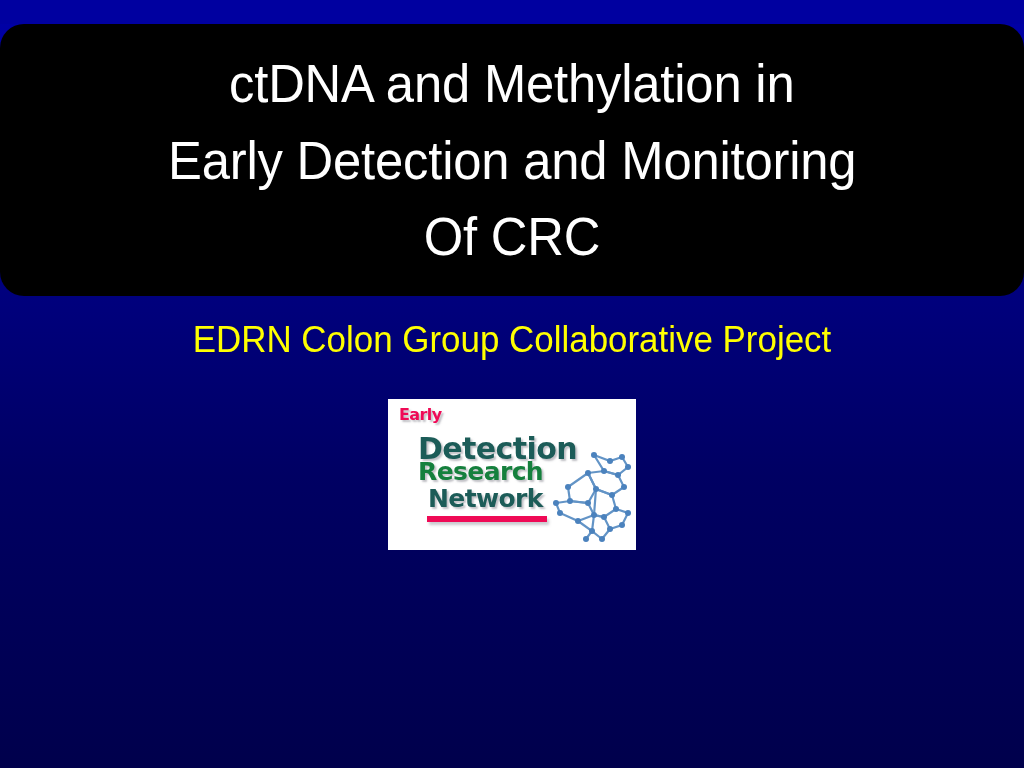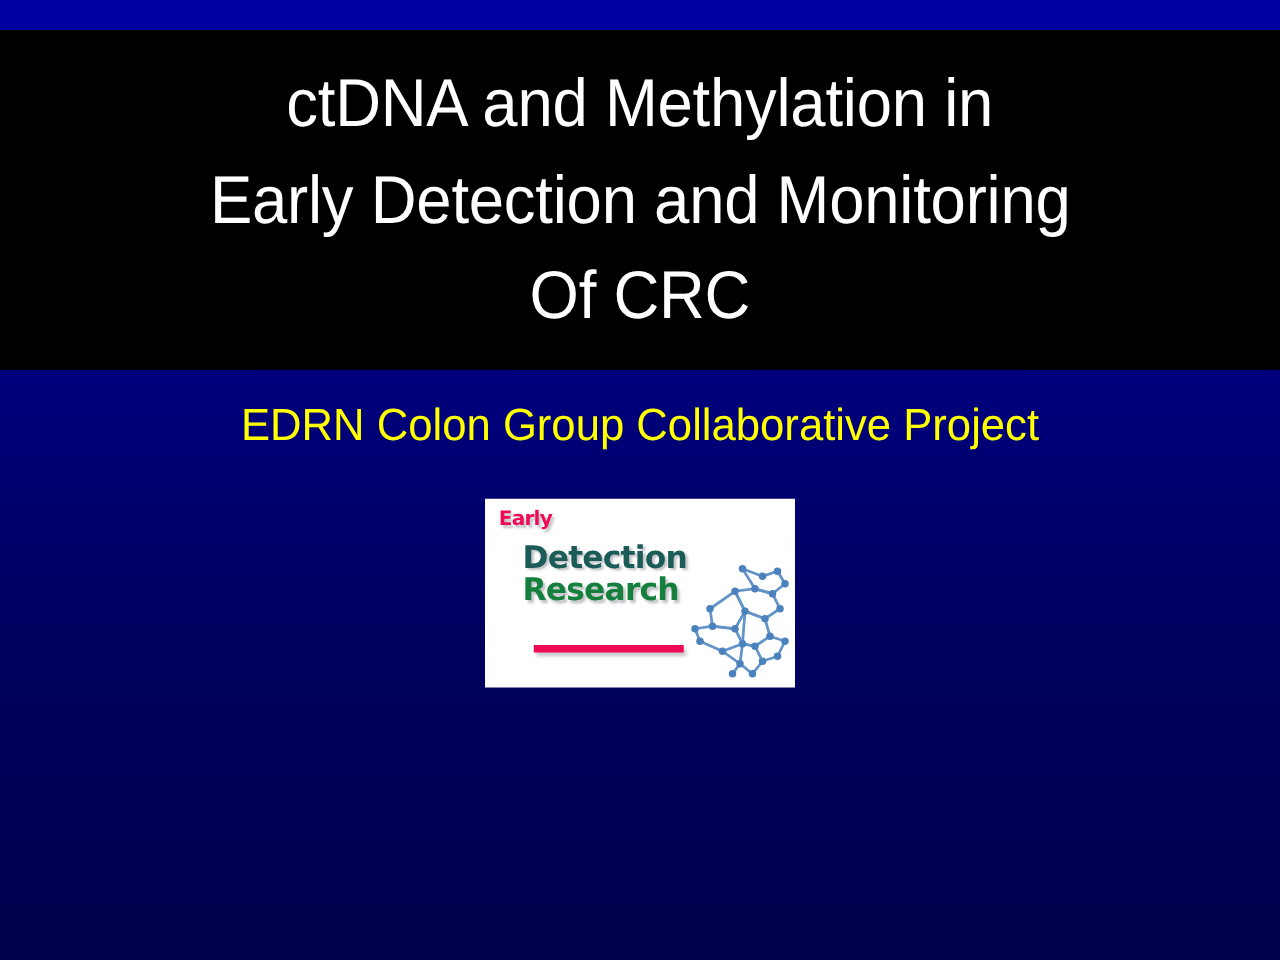--- a/index.html
+++ b/index.html
@@ -36,20 +36,21 @@
     position: absolute;
     left: 0;
     top: 24px;
     width: 1024px;
     height: 272px;
     background: #000000;
     display: flex;
     flex-direction: column;
     align-items: center;
     justify-content: center;
+    border-radius: 24px;
   }
 
   .title-line {
     color: #ffffff;
     font-family: "Liberation Sans Narrow", "Liberation Sans", sans-serif;
     font-size: 54px;
     font-weight: 400;
     line-height: 1.42;
     letter-spacing: -0.2px;
     white-space: nowrap;
@@ -93,21 +94,21 @@
     text-shadow: 2px 2px 2px rgba(140,140,150,0.55);
   }
   #logo-early {
     left: 11px;  top: 6px;
     font-size: 16px;
     color: #ef0a56;
     letter-spacing: -0.6px;
   }
   #logo-detection {
     left: 30px; top: 32px;
-    font-size: 25px;
+    font-size: 30px;
     color: #1c5c58;
     letter-spacing: -0.6px;
   }
   #logo-research {
     left: 30px; top: 58px;
     font-size: 25px;
     color: #15803d;
     letter-spacing: -0.6px;
   }
   #logo-network {
@@ -162,20 +163,21 @@
     <div class="title-line">Of CRC</div>
   </div>
 
   <div id="subtitle">EDRN Colon Group Collaborative Project</div>
 
   <div id="edrn-logo">
     <div class="logo-inner">
       <div class="logo-word" id="logo-early">Early</div>
       <div class="logo-word" id="logo-detection">Detection</div>
       <div class="logo-word" id="logo-research">Research</div>
+      <div class="logo-word" id="logo-network">Network</div>
       <div id="logo-rule"></div>
       <svg id="logo-graphic" viewBox="0 0 84 96" xmlns="http://www.w3.org/2000/svg">
         <g stroke="#5b8fc4" stroke-width="2.2" fill="none" opacity="0.95">
           <path d="M46 8 L62 14 L74 10 L80 20 L70 28 L56 24 Z"></path>
           <path d="M40 26 L56 24 L70 28 L76 40 L64 48 L48 42 Z"></path>
           <path d="M20 40 L40 26 L48 42 L40 56 L22 54 Z"></path>
           <path d="M8 56 L22 54 L40 56 L46 68 L30 74 L12 66 Z"></path>
           <path d="M48 42 L64 48 L68 62 L56 70 L46 68 Z"></path>
           <path d="M56 70 L62 82 L54 92 L44 84 L46 68 Z"></path>
           <path d="M62 82 L74 78 L80 66 L68 62"></path>

